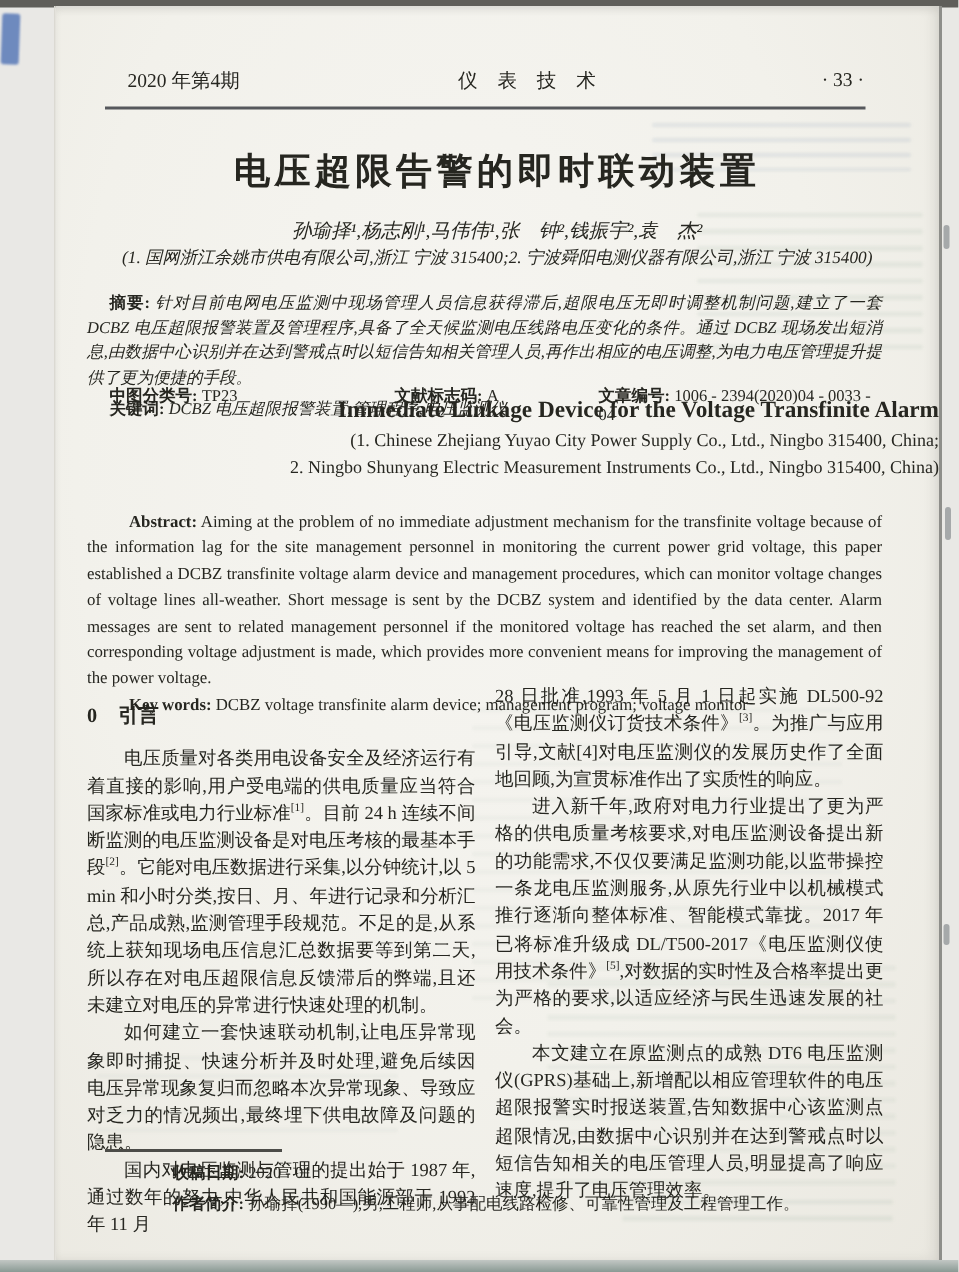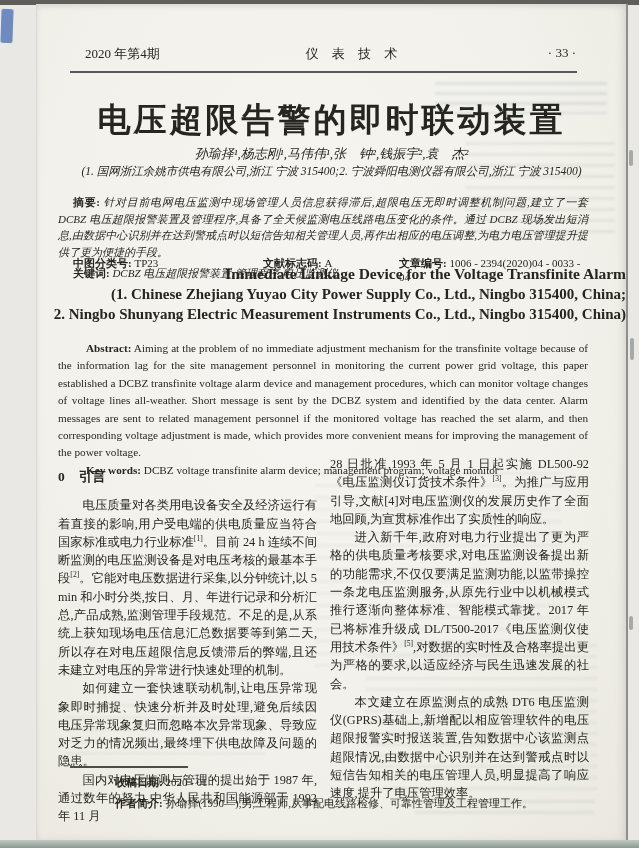--- a/index.html
+++ b/index.html
@@ -25,39 +25,39 @@
 
   
   .jhead{position:absolute;top:41px;left:0;width:589px;box-sizing:border-box;
     padding:0 50px 0 48px;display:flex;justify-content:space-between;align-items:flex-start;
     font-size:13px;}
   .jname{letter-spacing:5px;}
   .jrule{position:absolute;top:67px;left:33px;width:507px;height:2px;background:#56585c;}
 
   
   .title-cn{position:absolute;top:94px;left:0;width:589px;margin:0;text-align:center;
-    font-size:33px;font-weight:bold;letter-spacing:3px;}
+    font-size:24px;font-weight:bold;letter-spacing:3px;}
   .authors-cn{position:absolute;top:141px;left:0;width:589px;text-align:center;
     font-size:13px;font-style:italic;}
   .affil-cn{position:absolute;top:160px;left:0;width:589px;text-align:center;
     font-size:11.5px;font-style:italic;}
   .front-cn{position:absolute;top:190px;left:21px;width:530px;font-size:11px;
     line-height:16.5px;text-align:justify;font-style:italic;}
   .front-cn p{margin:0;text-indent:15px;}
   .front-cn p.kw{margin-top:5px;}
   .front-cn b{font-style:normal;}
   .meta-row{position:absolute;top:252px;left:21px;width:530px;box-sizing:border-box;
     padding-left:15px;display:grid;grid-template-columns:190px 136px auto;font-size:11px;}
   .meta-row b{font-weight:bold;}
 
   
   .en-head{position:absolute;top:261px;left:0;width:589px;text-align:right;}
   .en-title{margin:0;font-size:15.5px;font-weight:bold;}
   .en-authors{margin:6px 0 0 0;font-size:11.5px;}
-  .en-affil{margin:3px 0 0 0;font-size:15px;font-weight:bold;}
+  .en-affil{margin:3px 0 0 0;font-size:12px;}
   .front-en{position:absolute;top:336px;left:21px;width:530px;font-size:11.2px;
     line-height:17.4px;text-align:justify;}
   .front-en p{margin:0;text-indent:28px;}
   .front-en p.kw{margin-top:0;}
 
   
   .cols{position:absolute;top:451px;left:21px;width:531px;display:flex;gap:13px;}
   .col{width:259px;font-size:12.3px;line-height:18.3px;text-align:justify;}
   .col p{margin:0;}
   .col p.ind{text-indent:2em;}

